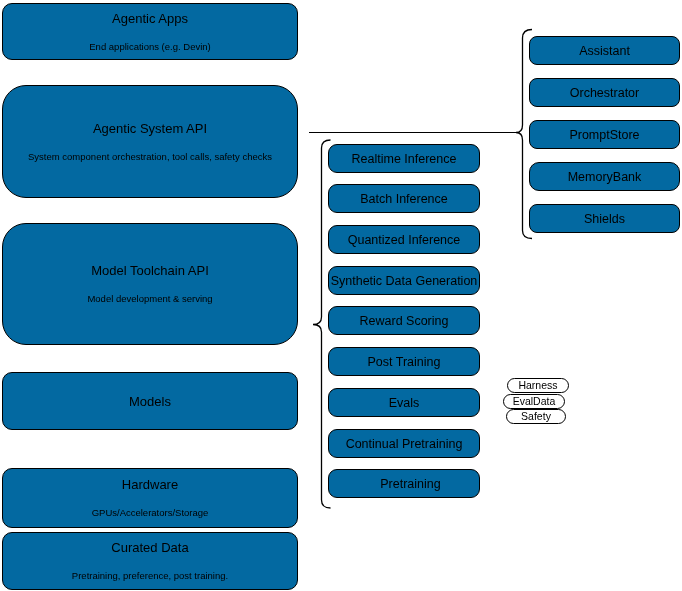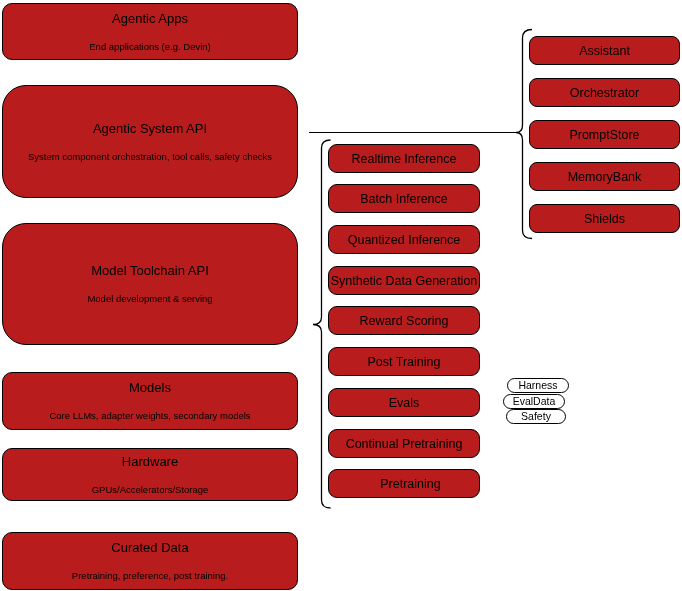--- a/index.html
+++ b/index.html
@@ -6,21 +6,21 @@
   .canvas{
     position:relative;
     width:682px;height:591px;
     background:#ffffff;
     font-family:"Liberation Sans", sans-serif;
     color:#000;
     overflow:hidden;
   }
   .node{
     position:absolute;
-    background:#b91c1c;
+    background:#0369a1;
     border:1.3px solid #000;
     box-sizing:border-box;
     display:flex;
     flex-direction:column;
     align-items:center;
     justify-content:center;
     text-align:center;
   }
   .lbox{left:2px;width:296px;}
   .lbox .t{font-size:13px;line-height:15px;}
@@ -69,24 +69,23 @@
     <div class="s">System component orchestration, tool calls, safety checks</div>
   </div>
 
   <div class="node lbox r24" style="top:223px;height:122px;">
     <div class="t">Model Toolchain API</div>
     <div class="s">Model development &amp; serving</div>
   </div>
 
   <div class="node lbox r10" style="top:372px;height:58px;">
     <div class="t">Models</div>
-    <div class="s">Core LLMs, adapter weights, secondary models</div>
   </div>
 
-  <div class="node lbox r10" style="top:448px;height:53px;">
+  <div class="node lbox r10" style="top:468px;height:60px;">
     <div class="t">Hardware</div>
     <div class="s">GPUs/Accelerators/Storage</div>
   </div>
 
   <div class="node lbox r10" style="top:532px;height:58px;">
     <div class="t">Curated Data</div>
     <div class="s">Pretraining, preference, post training.</div>
   </div>
 
   <div class="node mbox" style="top:144px;">
@@ -129,21 +128,21 @@
 
   <div class="node rbox" style="top:36px;">
     <span>Assistant</span>
   </div>
   <div class="node rbox" style="top:78px;">
     <span>Orchestrator</span>
   </div>
   <div class="node rbox" style="top:120px;">
     <span>PromptStore</span>
   </div>
-  <div class="node rbox" style="top:162px;">
+  <div class="node rbox" style="top:162px;border-radius:10px;">
     <span>MemoryBank</span>
   </div>
   <div class="node rbox" style="top:204px;">
     <span>Shields</span>
   </div>
 
   <svg class="overlay" viewBox="0 0 682 591">
 
     <path d="M309,132.5 L516,132.5" stroke="#000" stroke-width="1.2" fill="none"></path>
 

